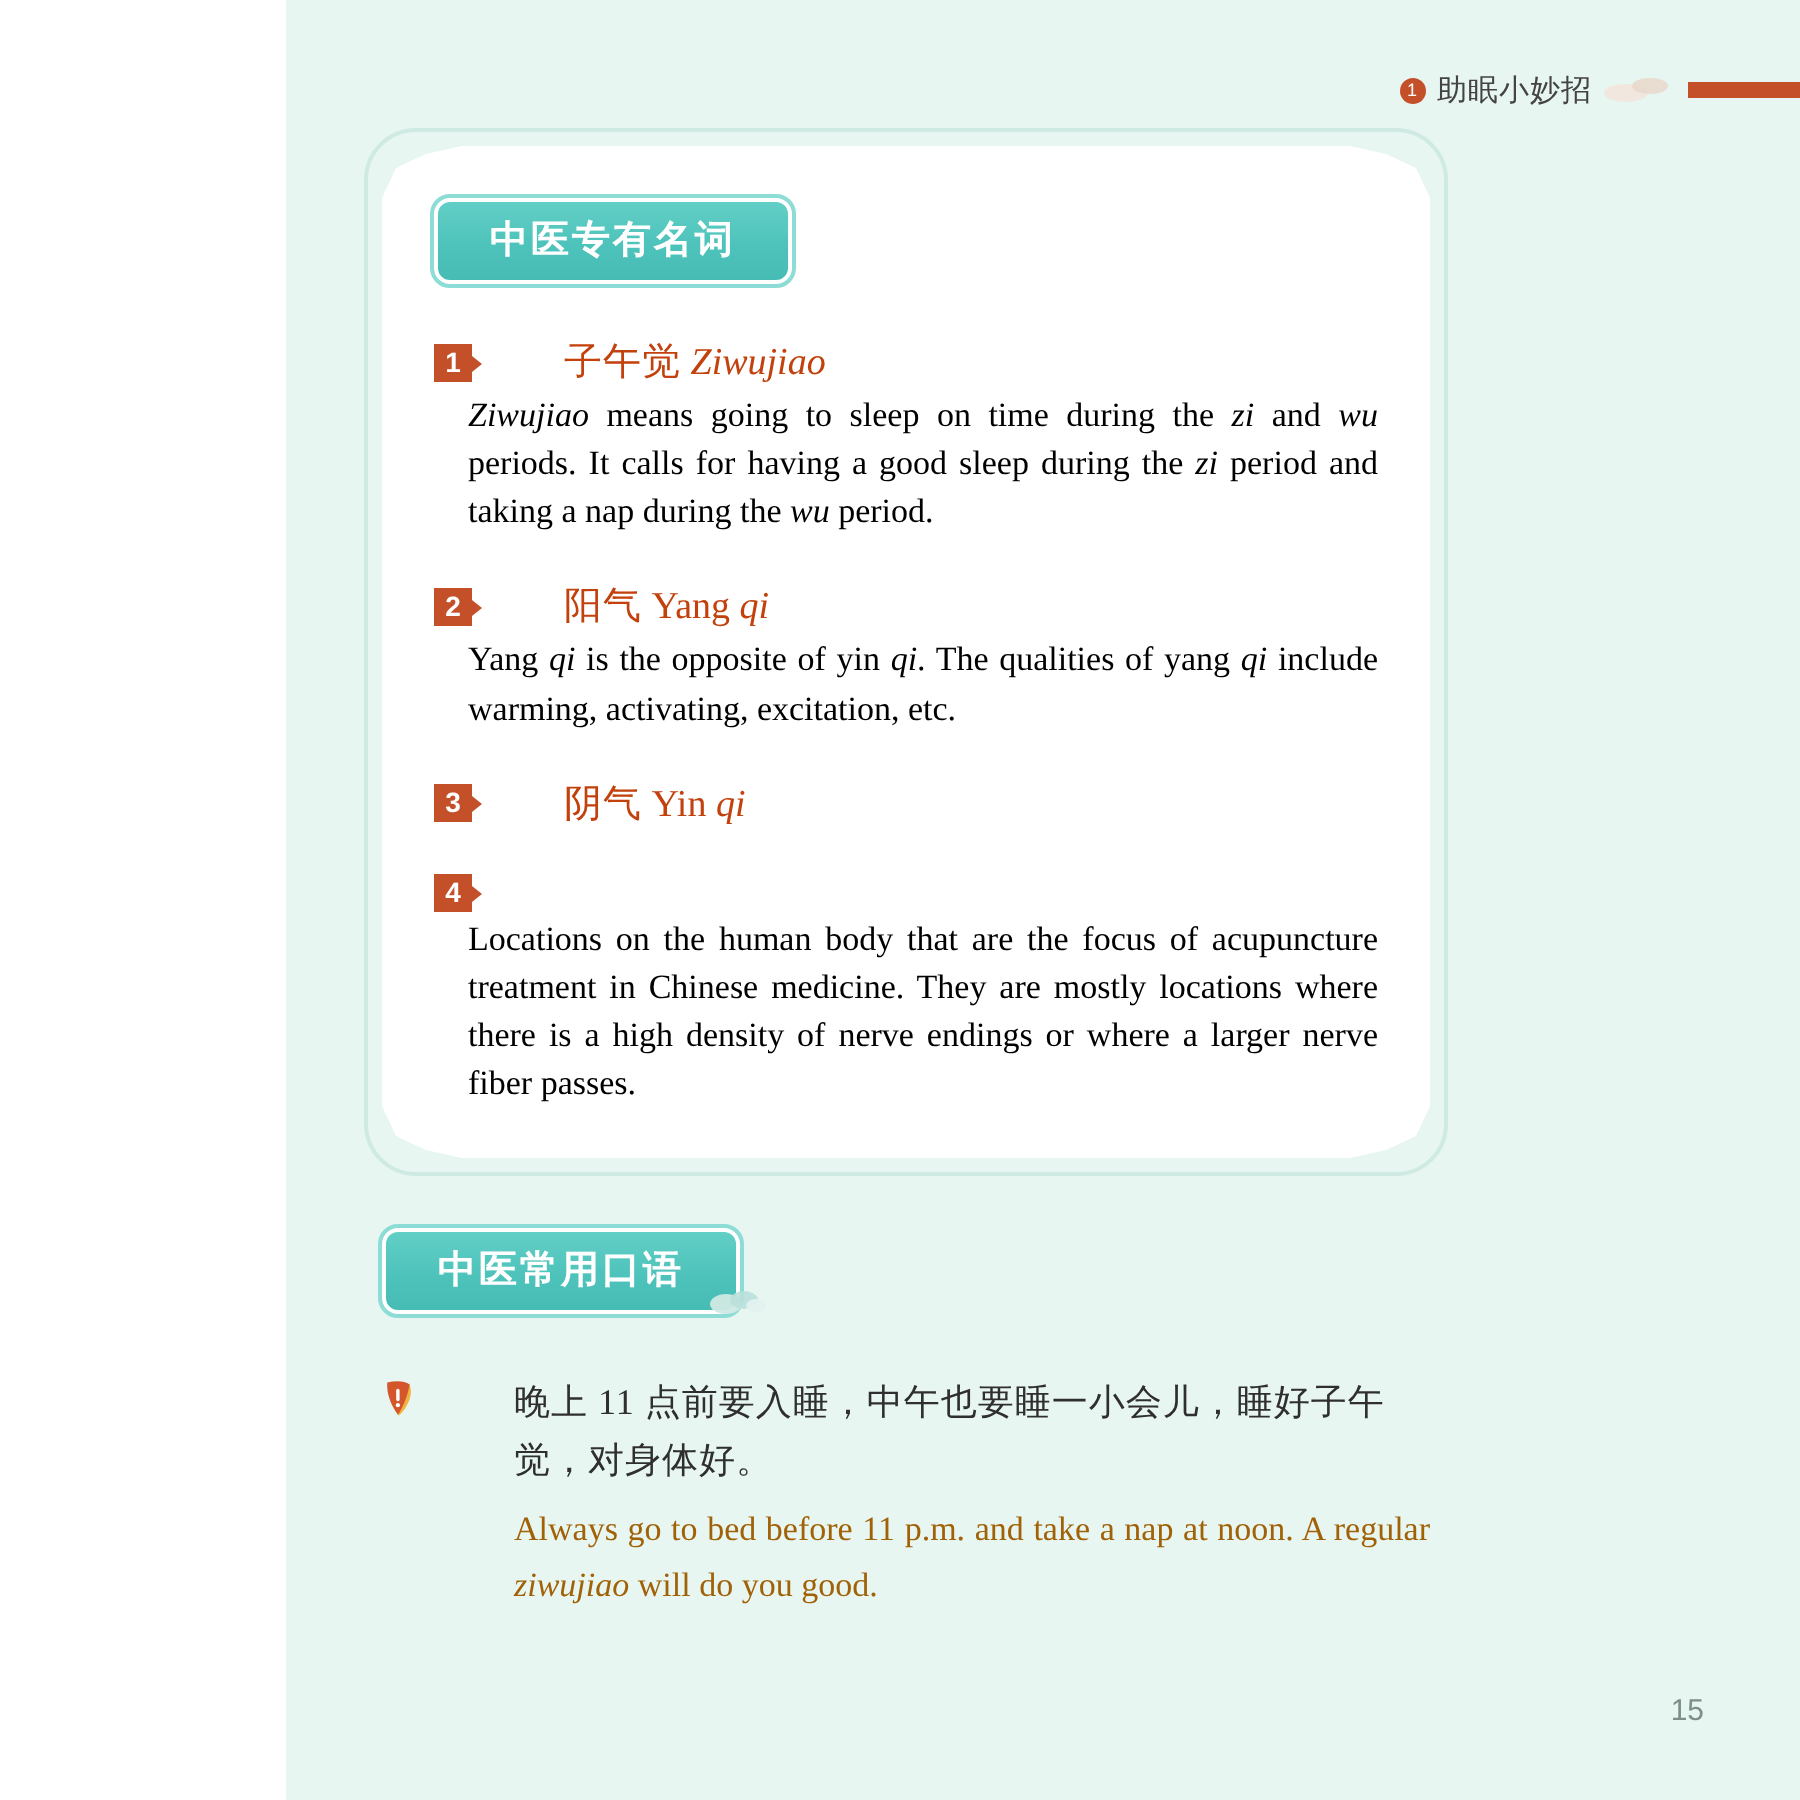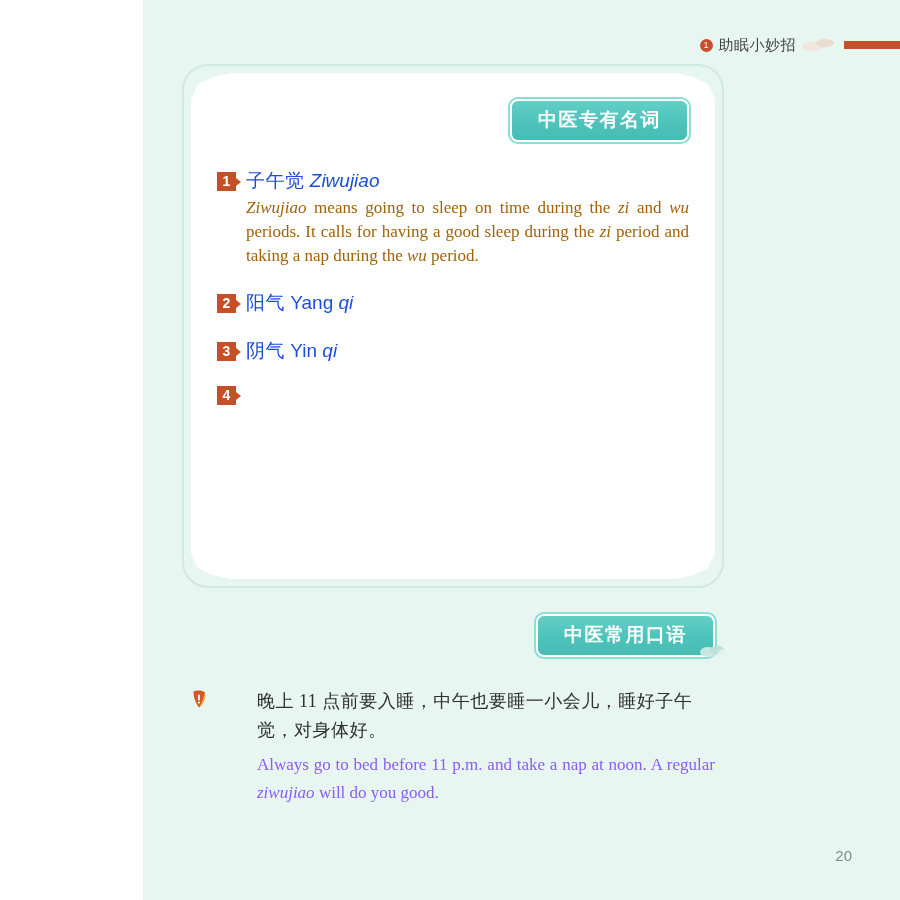--- a/index.html
+++ b/index.html
@@ -123,21 +123,21 @@
   .card-body {
     position: absolute;
     inset: 0;
     padding: 0 26px;
     box-sizing: border-box;
   }
 
   
   .pill-wrap {
     display: flex;
-    justify-content: flex-end;
+    justify-content: flex-start;
   }
   .pill {
     position: relative;
     display: inline-flex;
     align-items: center;
     justify-content: center;
     background: linear-gradient(180deg, #62cfc6 0%, #4ec3bb 55%, #46bcb4 100%);
     border: 2px solid #ffffff;
     outline: 2px solid #8ddcd5;
     border-radius: 8px;
@@ -185,33 +185,34 @@
     content: "";
     position: absolute;
     right: -5px;
     top: 6px;
     width: 0; height: 0;
     border-top: 4px solid transparent;
     border-bottom: 4px solid transparent;
     border-left: 5px solid #c4502a;
   }
   .entry-title {
-    font-family: Liberation Sans, sans-serif;
+    font-family: Liberation Serif, serif;
     font-size: 19px;
-    color: #1d4ed8;
+    color: #c2410c;
     white-space: nowrap;
+    margin-left: 36px;
   }
   .entry-title .zh { letter-spacing: 0.5px; }
   .entry-title .it { font-style: italic; }
   .entry-text {
-    margin-left: 29px;
+    margin-left: 17px;
     font-family: "Liberation Serif", serif;
     font-size: 17px;
     line-height: 1.42;
-    color: #a16207;
+    color: #000000;
     text-align: justify;
   }
   .entry-text.justify-all { text-align-last: left; }
   .entry-text i { font-style: italic; }
 
   
   .section2 {
     position: absolute;
     left: 48px;
     top: 614px;
@@ -236,21 +237,21 @@
     font-size: 18px;
     line-height: 1.62;
     color: #2f2f2f;
     letter-spacing: 0.5px;
   }
   .quote-en {
     margin-top: 6px;
     font-family: "Liberation Serif", serif;
     font-size: 17px;
     line-height: 1.62;
-    color: #8b5cf6;
+    color: #a16207;
     text-align: justify;
     text-align-last: left;
   }
   .quote-en i { font-style: italic; }
 
   
   .folio {
     position: absolute;
     right: 48px;
     bottom: 36px;
@@ -293,35 +294,37 @@
         <div class="entry-text"><i>Ziwujiao</i> means going to sleep on time during the <i>zi</i> and <i>wu</i> periods. It calls for having a good sleep during the <i>zi</i> period and taking a nap during the <i>wu</i> period.</div>
       </div>
 
       <div class="entry">
         <div class="entry-head">
           <span class="num-badge">2</span>
           <span class="entry-title">
             <span class="zh">阳气</span><span>&nbsp;</span><span>Yang</span><span>&nbsp;</span><span class="it">qi</span>
           </span>
         </div>
+        <div class="entry-text">Yang <i>qi</i> is the opposite of yin <i>qi</i>. The qualities of yang <i>qi</i> include warming, activating, excitation, etc.</div>
       </div>
 
       <div class="entry">
         <div class="entry-head">
           <span class="num-badge">3</span>
           <span class="entry-title">
             <span class="zh">阴气</span><span>&nbsp;</span><span>Yin</span><span>&nbsp;</span><span class="it">qi</span>
           </span>
         </div>
       </div>
 
       <div class="entry">
         <div class="entry-head">
           <span class="num-badge">4</span>
         </div>
+        <div class="entry-text justify-all">Locations on the human body that are the focus of acupuncture treatment in Chinese medicine. They are mostly locations where there is a high density of nerve endings or where a larger nerve fiber passes.</div>
       </div>
 
     </div>
   </div>
 
   <div class="section2">
     <div class="pill-wrap">
       <div class="pill">
         <span class="pill-text">中医常用口语</span>
         <span class="pill-deco">
@@ -343,15 +346,15 @@
           <circle cx="7.95" cy="13.6" r="1.05" fill="#ffffff"></circle>
         </svg>
       </span>
       <div class="quote-body">
         <div class="quote-zh">晚上 11 点前要入睡，中午也要睡一小会儿，睡好子午觉，对身体好。</div>
         <div class="quote-en">Always go to bed before 11 p.m. and take a nap at noon. A regular <i>ziwujiao</i> will do you good.</div>
       </div>
     </div>
   </div>
 
-  <div class="folio">20</div>
+  <div class="folio">15</div>
 
 </div>
 
 </body></html>

